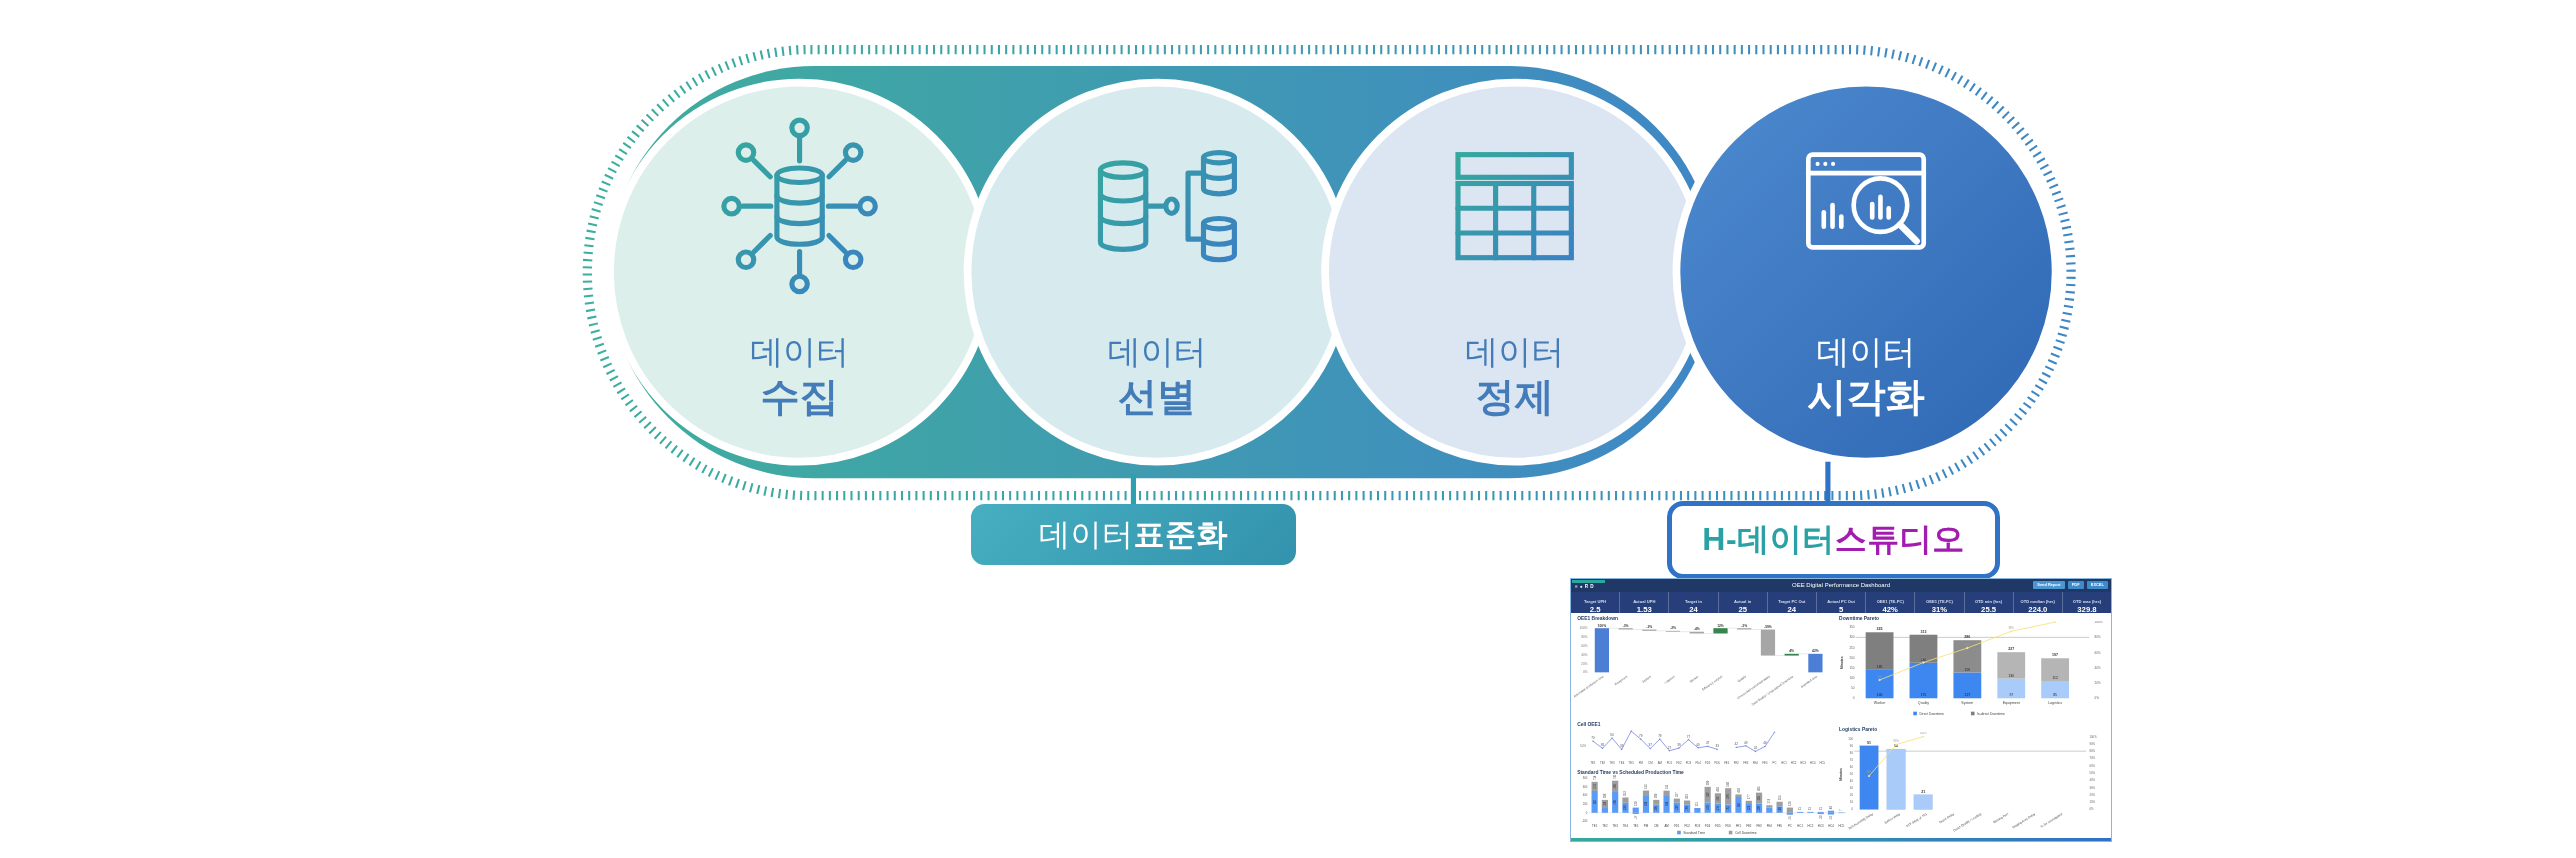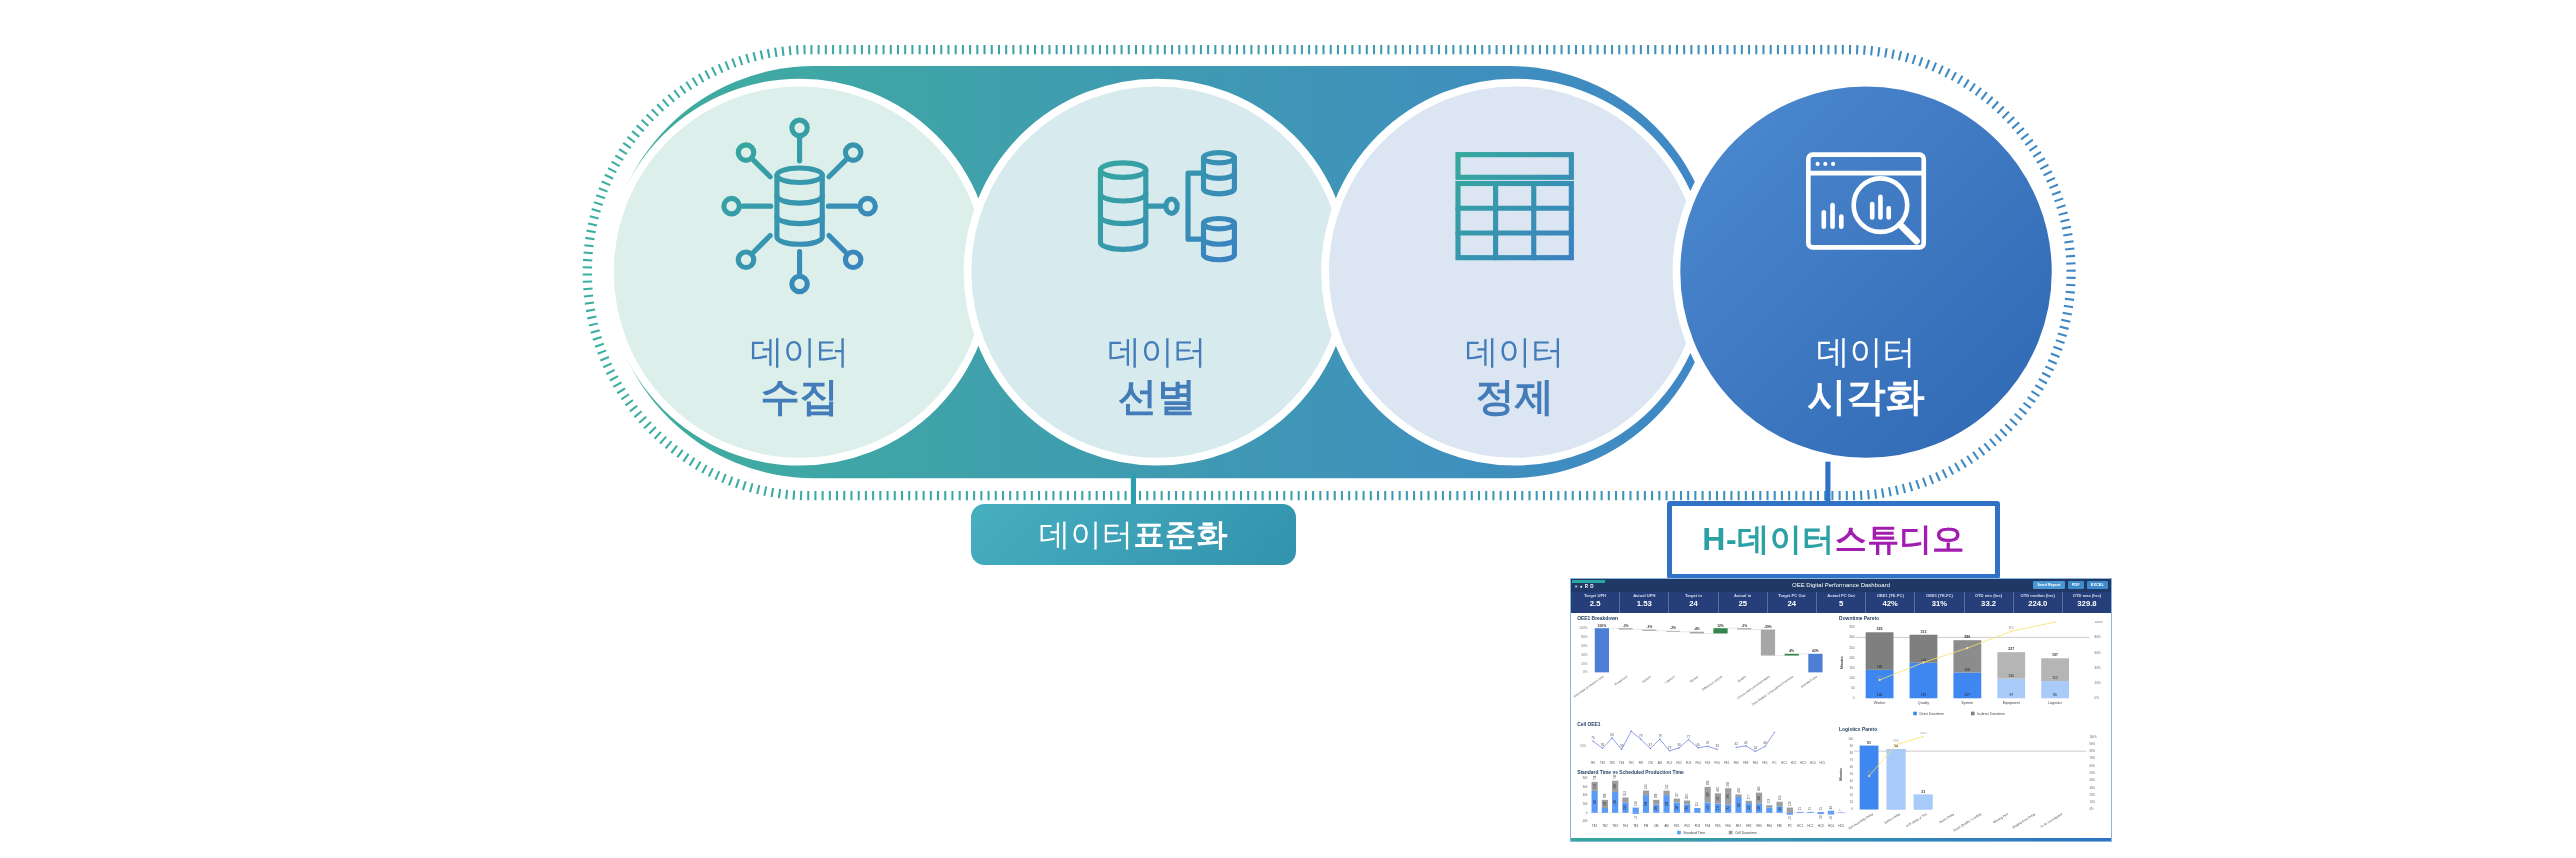--- a/index.html
+++ b/index.html
@@ -3,35 +3,35 @@
 <meta charset="utf-8">
 <style>
   html,body{margin:0;padding:0;background:#fff;}
   body{font-family:"Liberation Sans",sans-serif;}
   .canvas{position:relative;width:2662px;height:859px;background:#fff;overflow:hidden;}
   .abs{position:absolute;}
   svg text{font-family:"Liberation Sans",sans-serif;}
   .badge1{left:971px;top:504px;width:325px;height:61px;background:linear-gradient(135deg,#46AFC0,#3392AD);
     border-radius:13.4px;display:flex;align-items:center;justify-content:center;color:#fff;font-size:31px;letter-spacing:0.5px;}
   .badge1 .b{font-weight:800;font-family:Liberation Serif, serif;}
-  .badge2{left:1667px;top:501px;width:323px;height:68px;background:#fff;border:5.7px solid #2F72C6;border-radius:3px;
+  .badge2{left:1667px;top:501px;width:323px;height:68px;background:#fff;border:5.7px solid #2F72C6;border-radius:16px;
     display:flex;align-items:center;justify-content:center;font-size:32px;font-weight:800;letter-spacing:0.5px;}
   .badge2 .teal{color:#2AA1A4;}
   .badge2 .blue{color:#a21caf;}
   
   .dash{left:1570px;top:578px;width:542px;height:264px;background:#fff;border:1px solid #8AB6DD;box-sizing:border-box;}
   .dash-header{position:absolute;left:0;top:0;width:100%;height:13.4px;background:#1F3865;}
   .dash-logo{position:absolute;left:1px;top:0.5px;width:33px;height:3.6px;background:#2AA7A0;}
   .dash-menu{position:absolute;left:4.1px;top:4.6px;color:#fff;font-size:4.6px;font-weight:700;letter-spacing:2.1px;}
   .dash-title{position:absolute;left:0;top:2.6px;width:100%;text-align:center;color:#fff;font-size:6px;font-weight:400;}
   .dash-btns{position:absolute;right:3.1px;top:2.1px;display:flex;gap:3.1px;}
   .dash-btn{background:#3E8BCB;color:#fff;font-size:3.9px;font-weight:700;border-radius:1px;padding:2.1px 4.1px;line-height:1;cursor:pointer;}
   .dash-btn.primary{background:#4A97D4;}
   .kpi-row{position:absolute;left:0;top:13.4px;width:100%;height:20.6px;background:#263F7A;display:flex;}
-  .kpi{flex:1;text-align:center;padding-top:1px;border-left:0.5px solid rgba(255,255,255,.25);}
+  .kpi{flex:1;text-align:center;padding-top:7px;border-left:0.5px solid rgba(255,255,255,.25);}
   .kpi:first-child{border-left:none;}
   .kpi .kl{display:block;color:#D7DEF0;font-size:4.1px;font-weight:700;white-space:nowrap;}
   .kpi .kv{display:block;color:#fff;font-size:7.7px;font-weight:700;margin-top:0.5px;}
   .panel{position:absolute;}
   .ptitle{font-size:4.9px;font-weight:700;color:#243E63;margin:1px 0 0 3.1px;}
   .dash-bottom{position:absolute;left:0;bottom:0;width:100%;height:3.1px;background:linear-gradient(90deg,#35A99C,#2F72C6);}
 </style>
 </head>
 <body>
 
@@ -199,21 +199,21 @@
         <div class="kpi">
           <span class="kl">OEE1 (TE-PC)</span>
           <span class="kv">42%</span>
         </div>
         <div class="kpi">
           <span class="kl">OEE1 (TE-FC)</span>
           <span class="kv">31%</span>
         </div>
         <div class="kpi">
           <span class="kl">OTD min (hrs)</span>
-          <span class="kv">33.2</span>
+          <span class="kv">25.5</span>
         </div>
         <div class="kpi">
           <span class="kl">OTD median (hrs)</span>
           <span class="kv">224.0</span>
         </div>
         <div class="kpi">
           <span class="kl">OTD max (hrs)</span>
           <span class="kv">329.8</span>
         </div>
       </div>

